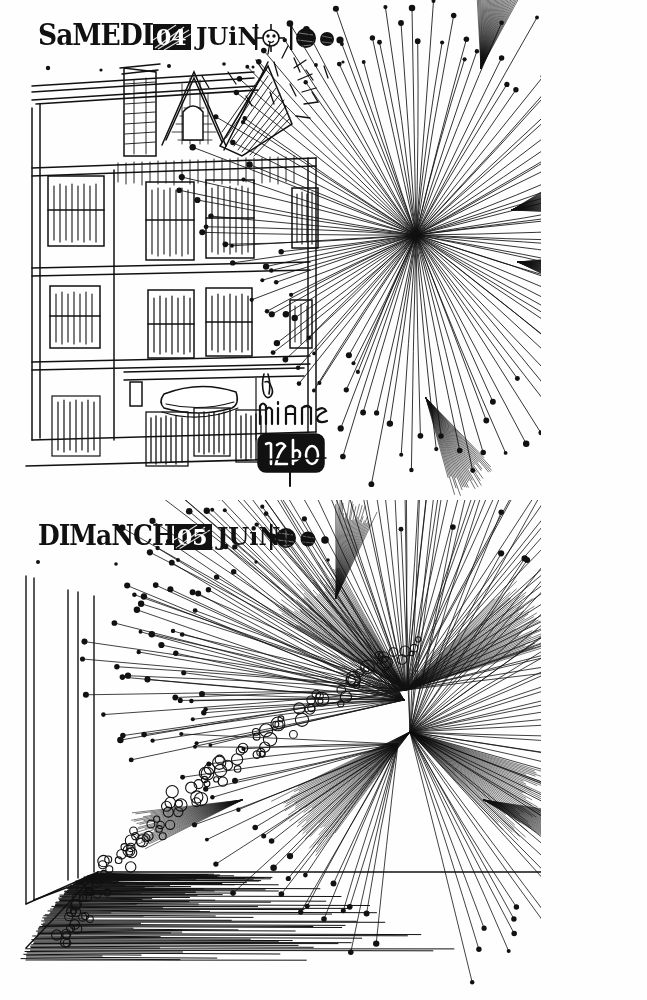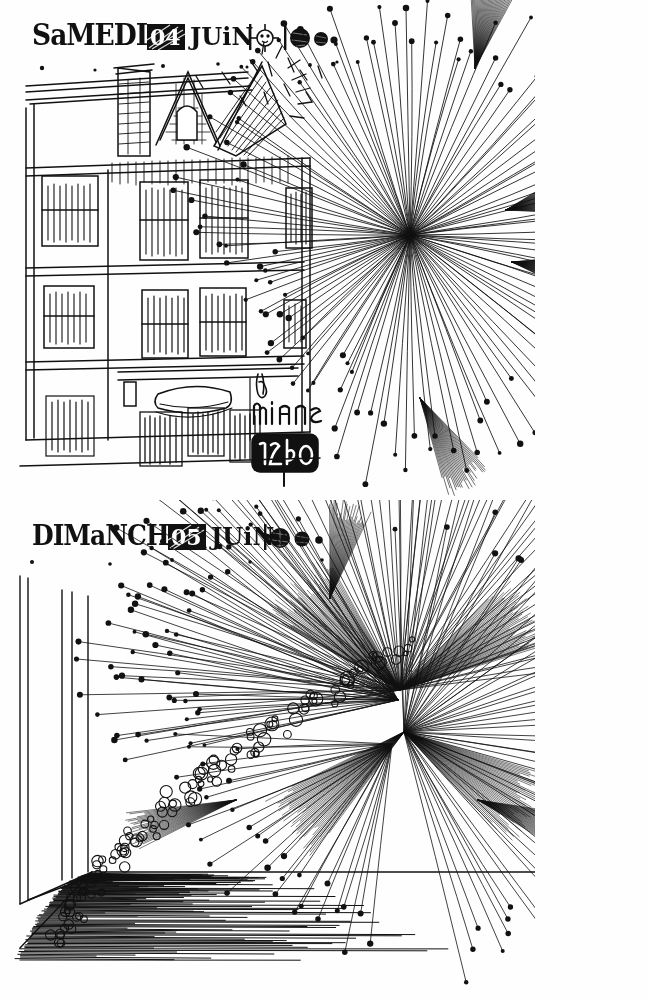--- a/index.html
+++ b/index.html
@@ -3,21 +3,21 @@
 <meta charset="utf-8">
 <title>Sketchbook Page</title>
 <style>
   html,body{margin:0;padding:0;background:#ffffff;}
   body{
     width:647px;height:1000px;overflow:hidden;position:relative;
     font-family:"Liberation Sans",sans-serif;color:#000;
   }
   .page{position:absolute;inset:0;background:#fefefe;}
 
-  .panel{position:absolute;left:0;width:535px;overflow:hidden;}
+  .panel{position:absolute;left:6px;width:535px;overflow:hidden;}
   #panel-top{top:0;height:500px;}
   #panel-bottom{top:500px;height:500px;}
 
   .header{position:absolute;left:0;top:0;width:647px;height:54px;}
   .header svg{display:block;}
 
   .art{position:absolute;left:0;top:0;width:647px;height:500px;}
   .art svg{display:block;}
 
   .hidden-text{position:absolute;width:1px;height:1px;overflow:hidden;

